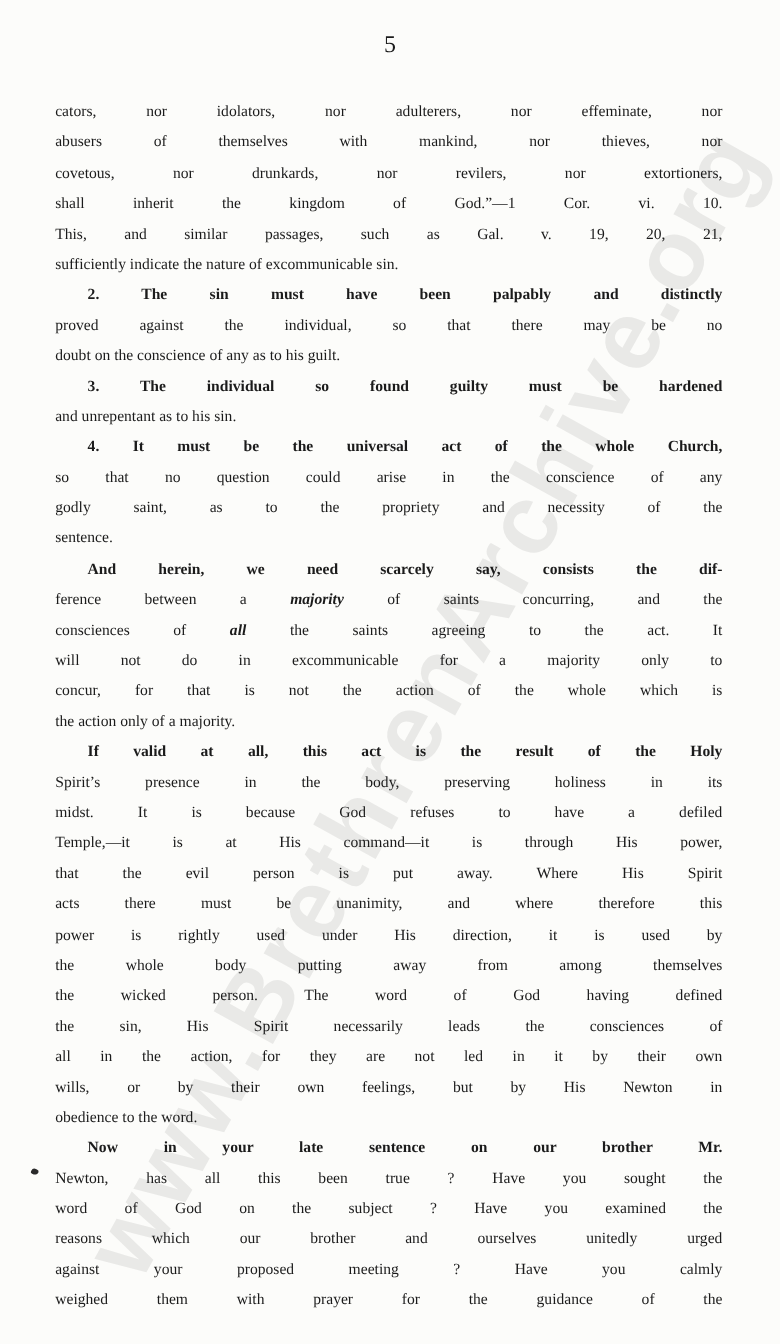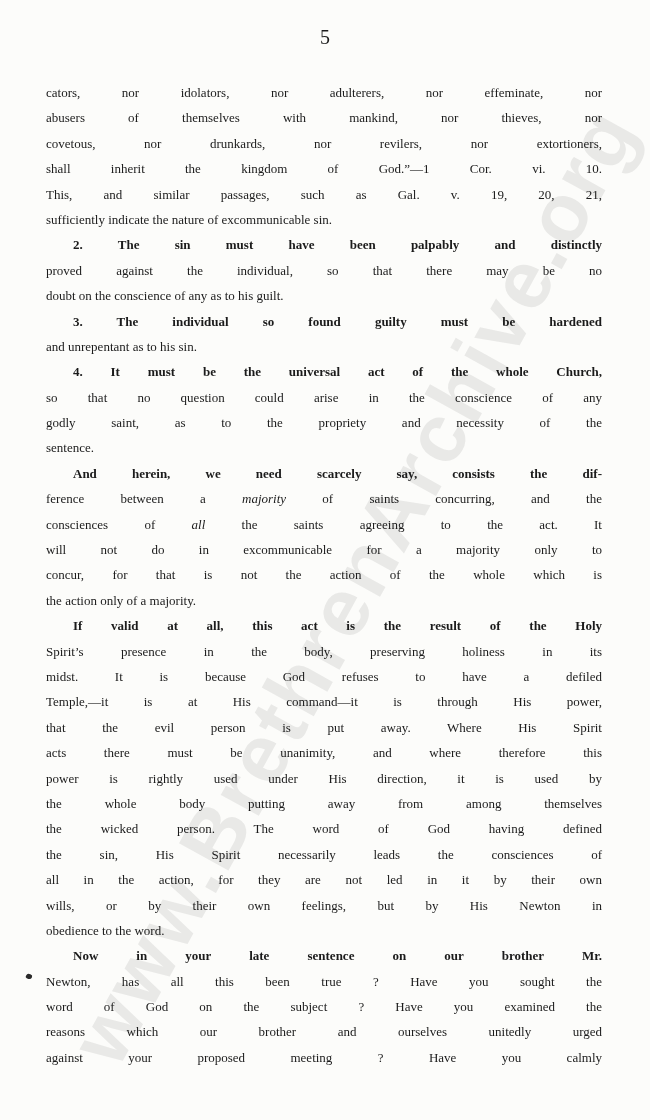--- a/index.html
+++ b/index.html
@@ -40,21 +40,21 @@
     font-size:13px;
     line-height:25.4px;
     height:25.4px;
     text-align:justify;
     text-align-last:justify;
     -moz-text-align-last:justify;
     white-space:normal;
   }
   .ln.end{text-align-last:left;-moz-text-align-last:left;}
   .ln.ind{padding-left:27px;font-weight:bold;}
-  .ln i{font-style:italic;}
+  .ln i{font-style:italic;font-weight:bold;}
   .speck{
     position:absolute;left:26px;top:974px;
     width:6px;height:5px;
     background:#2a2a2a;
     border-radius:60% 40% 70% 30%;
     transform:rotate(25deg);
     z-index:2;
   }
 </style>
 </head>
@@ -121,16 +121,17 @@
       <div class="ln">wills, or by their own feelings, but by His Newton in</div>
       <div class="ln end">obedience to the word.</div>
     </div>
 
     <div>
       <div class="ln ind">Now in your late sentence on our brother Mr.</div>
       <div class="ln">Newton, has all this been true ? Have you sought the</div>
       <div class="ln">word of God on the subject ? Have you examined the</div>
       <div class="ln">reasons which our brother and ourselves unitedly urged</div>
       <div class="ln">against your proposed meeting ? Have you calmly</div>
+      <div class="ln">weighed them with prayer for the guidance of the</div>
     </div>
 
   </div>
 </div>
 
 </body></html>

